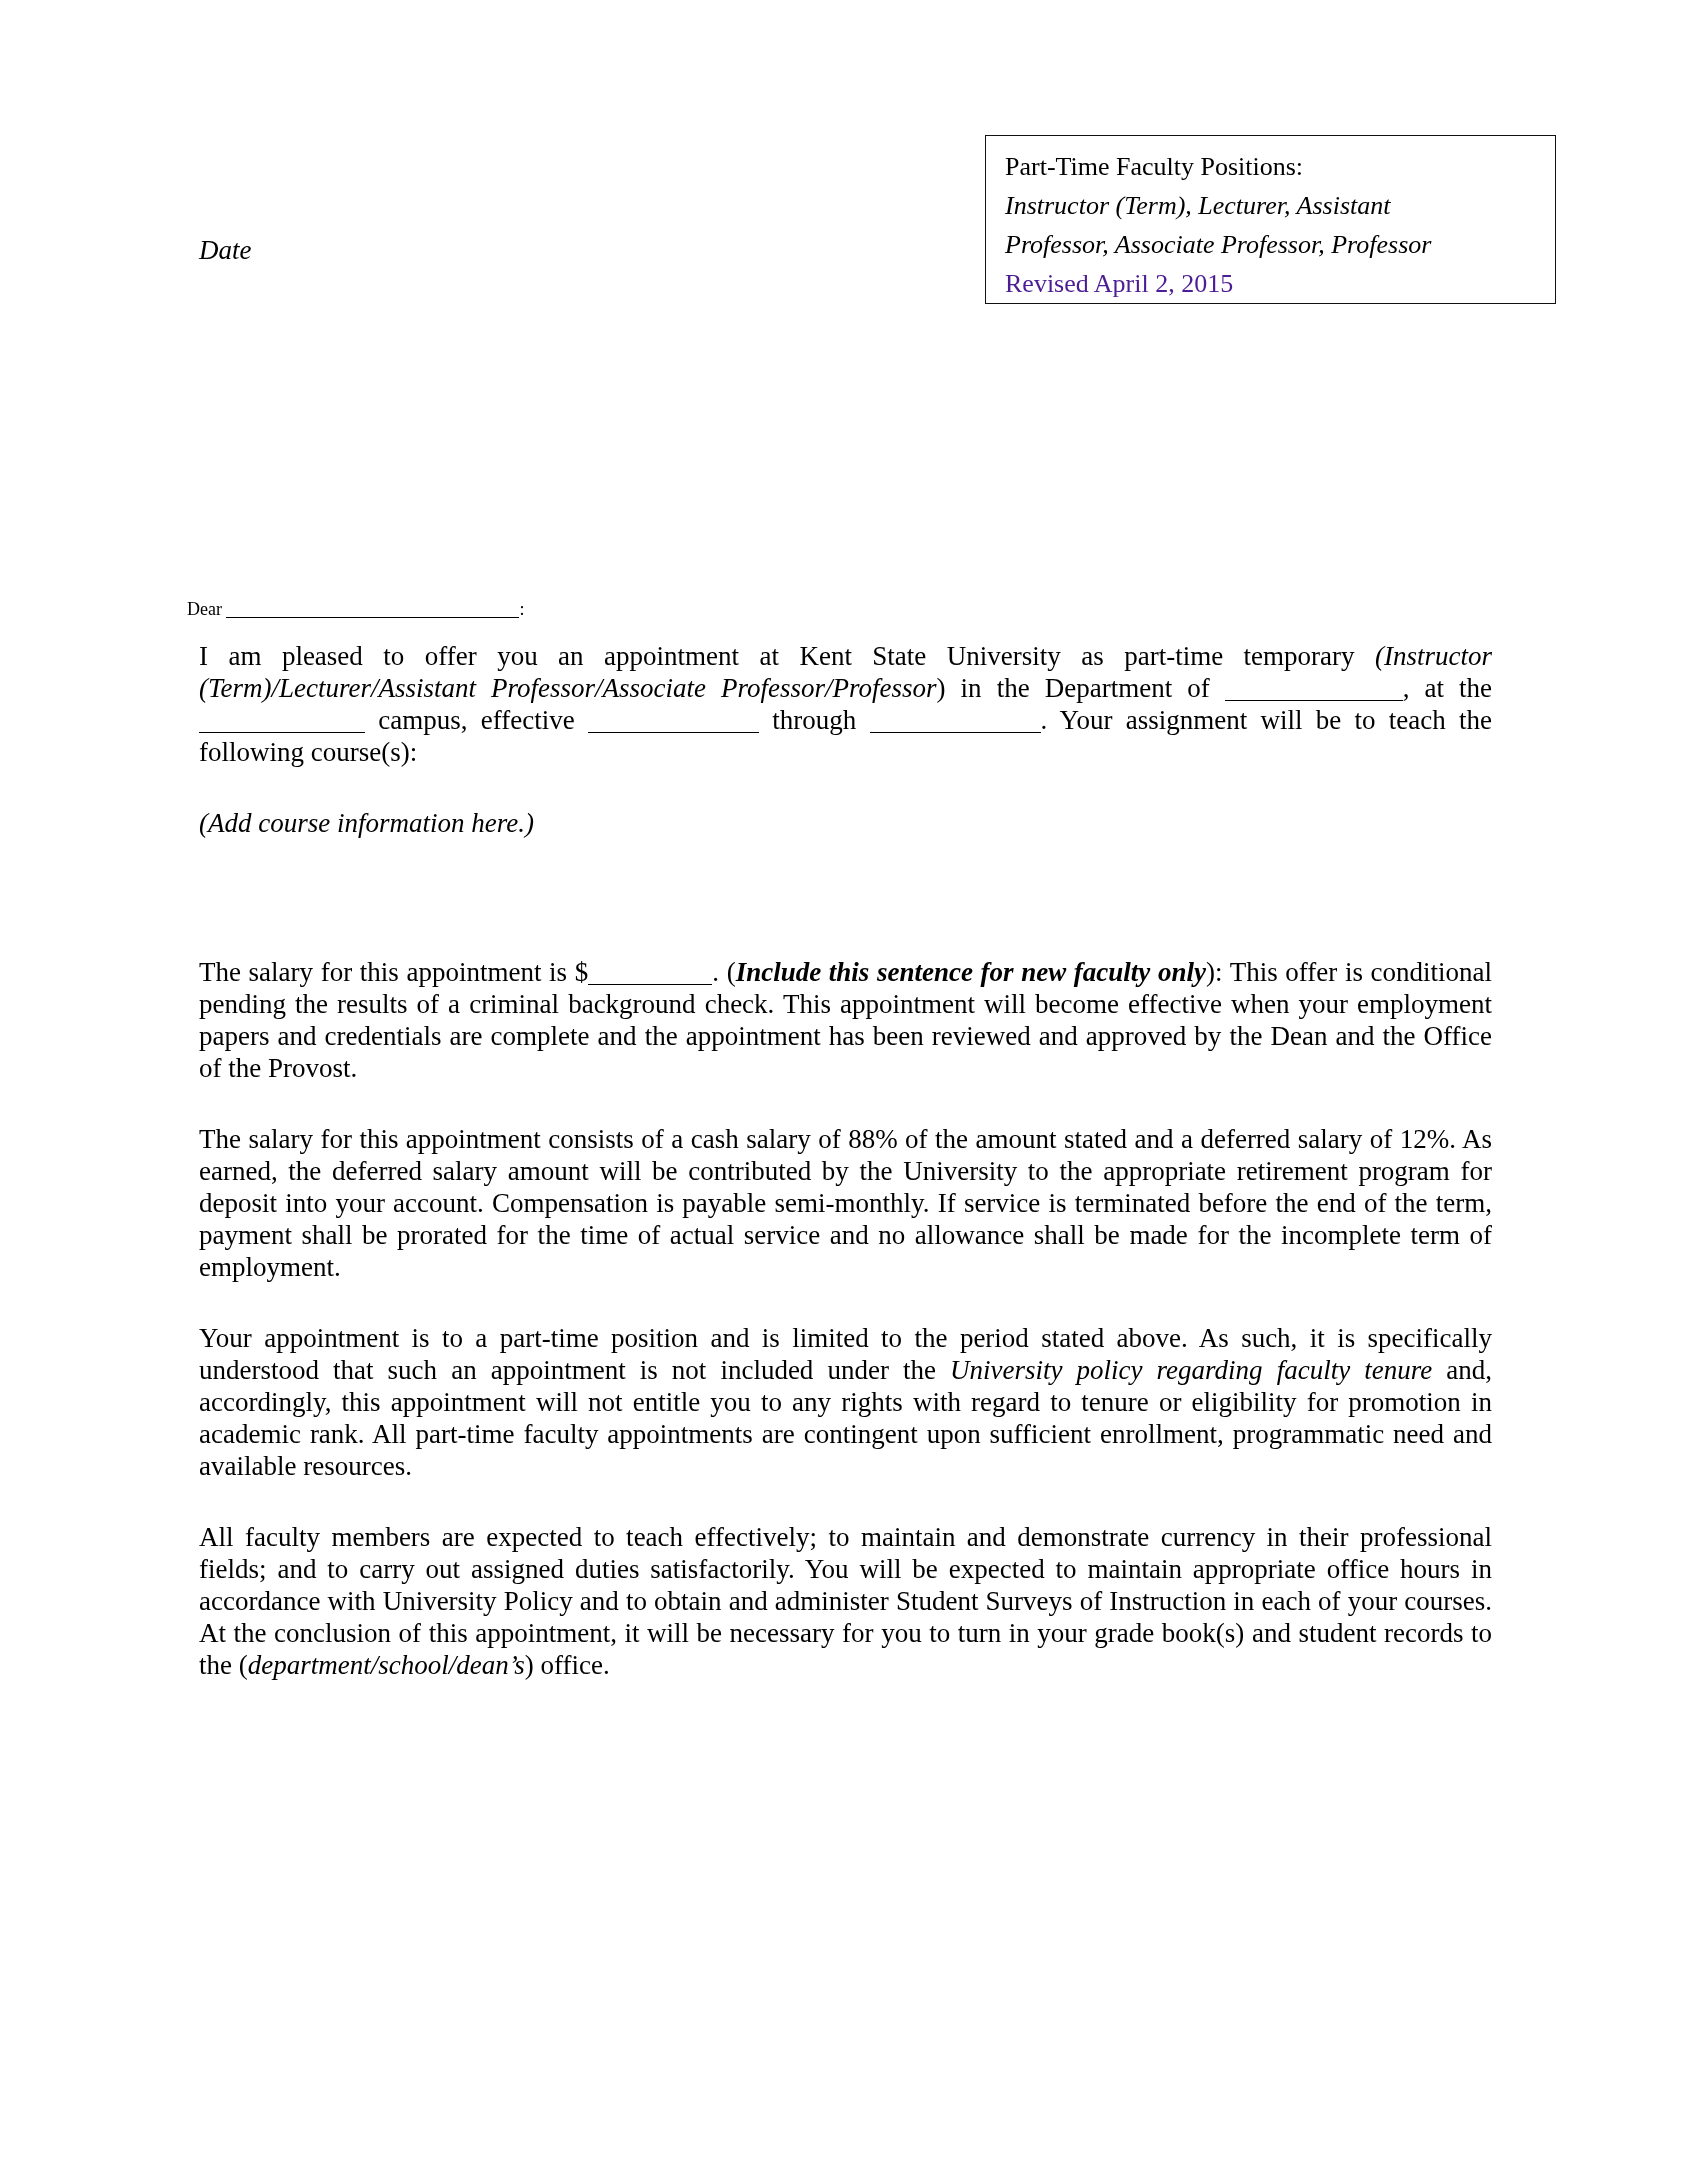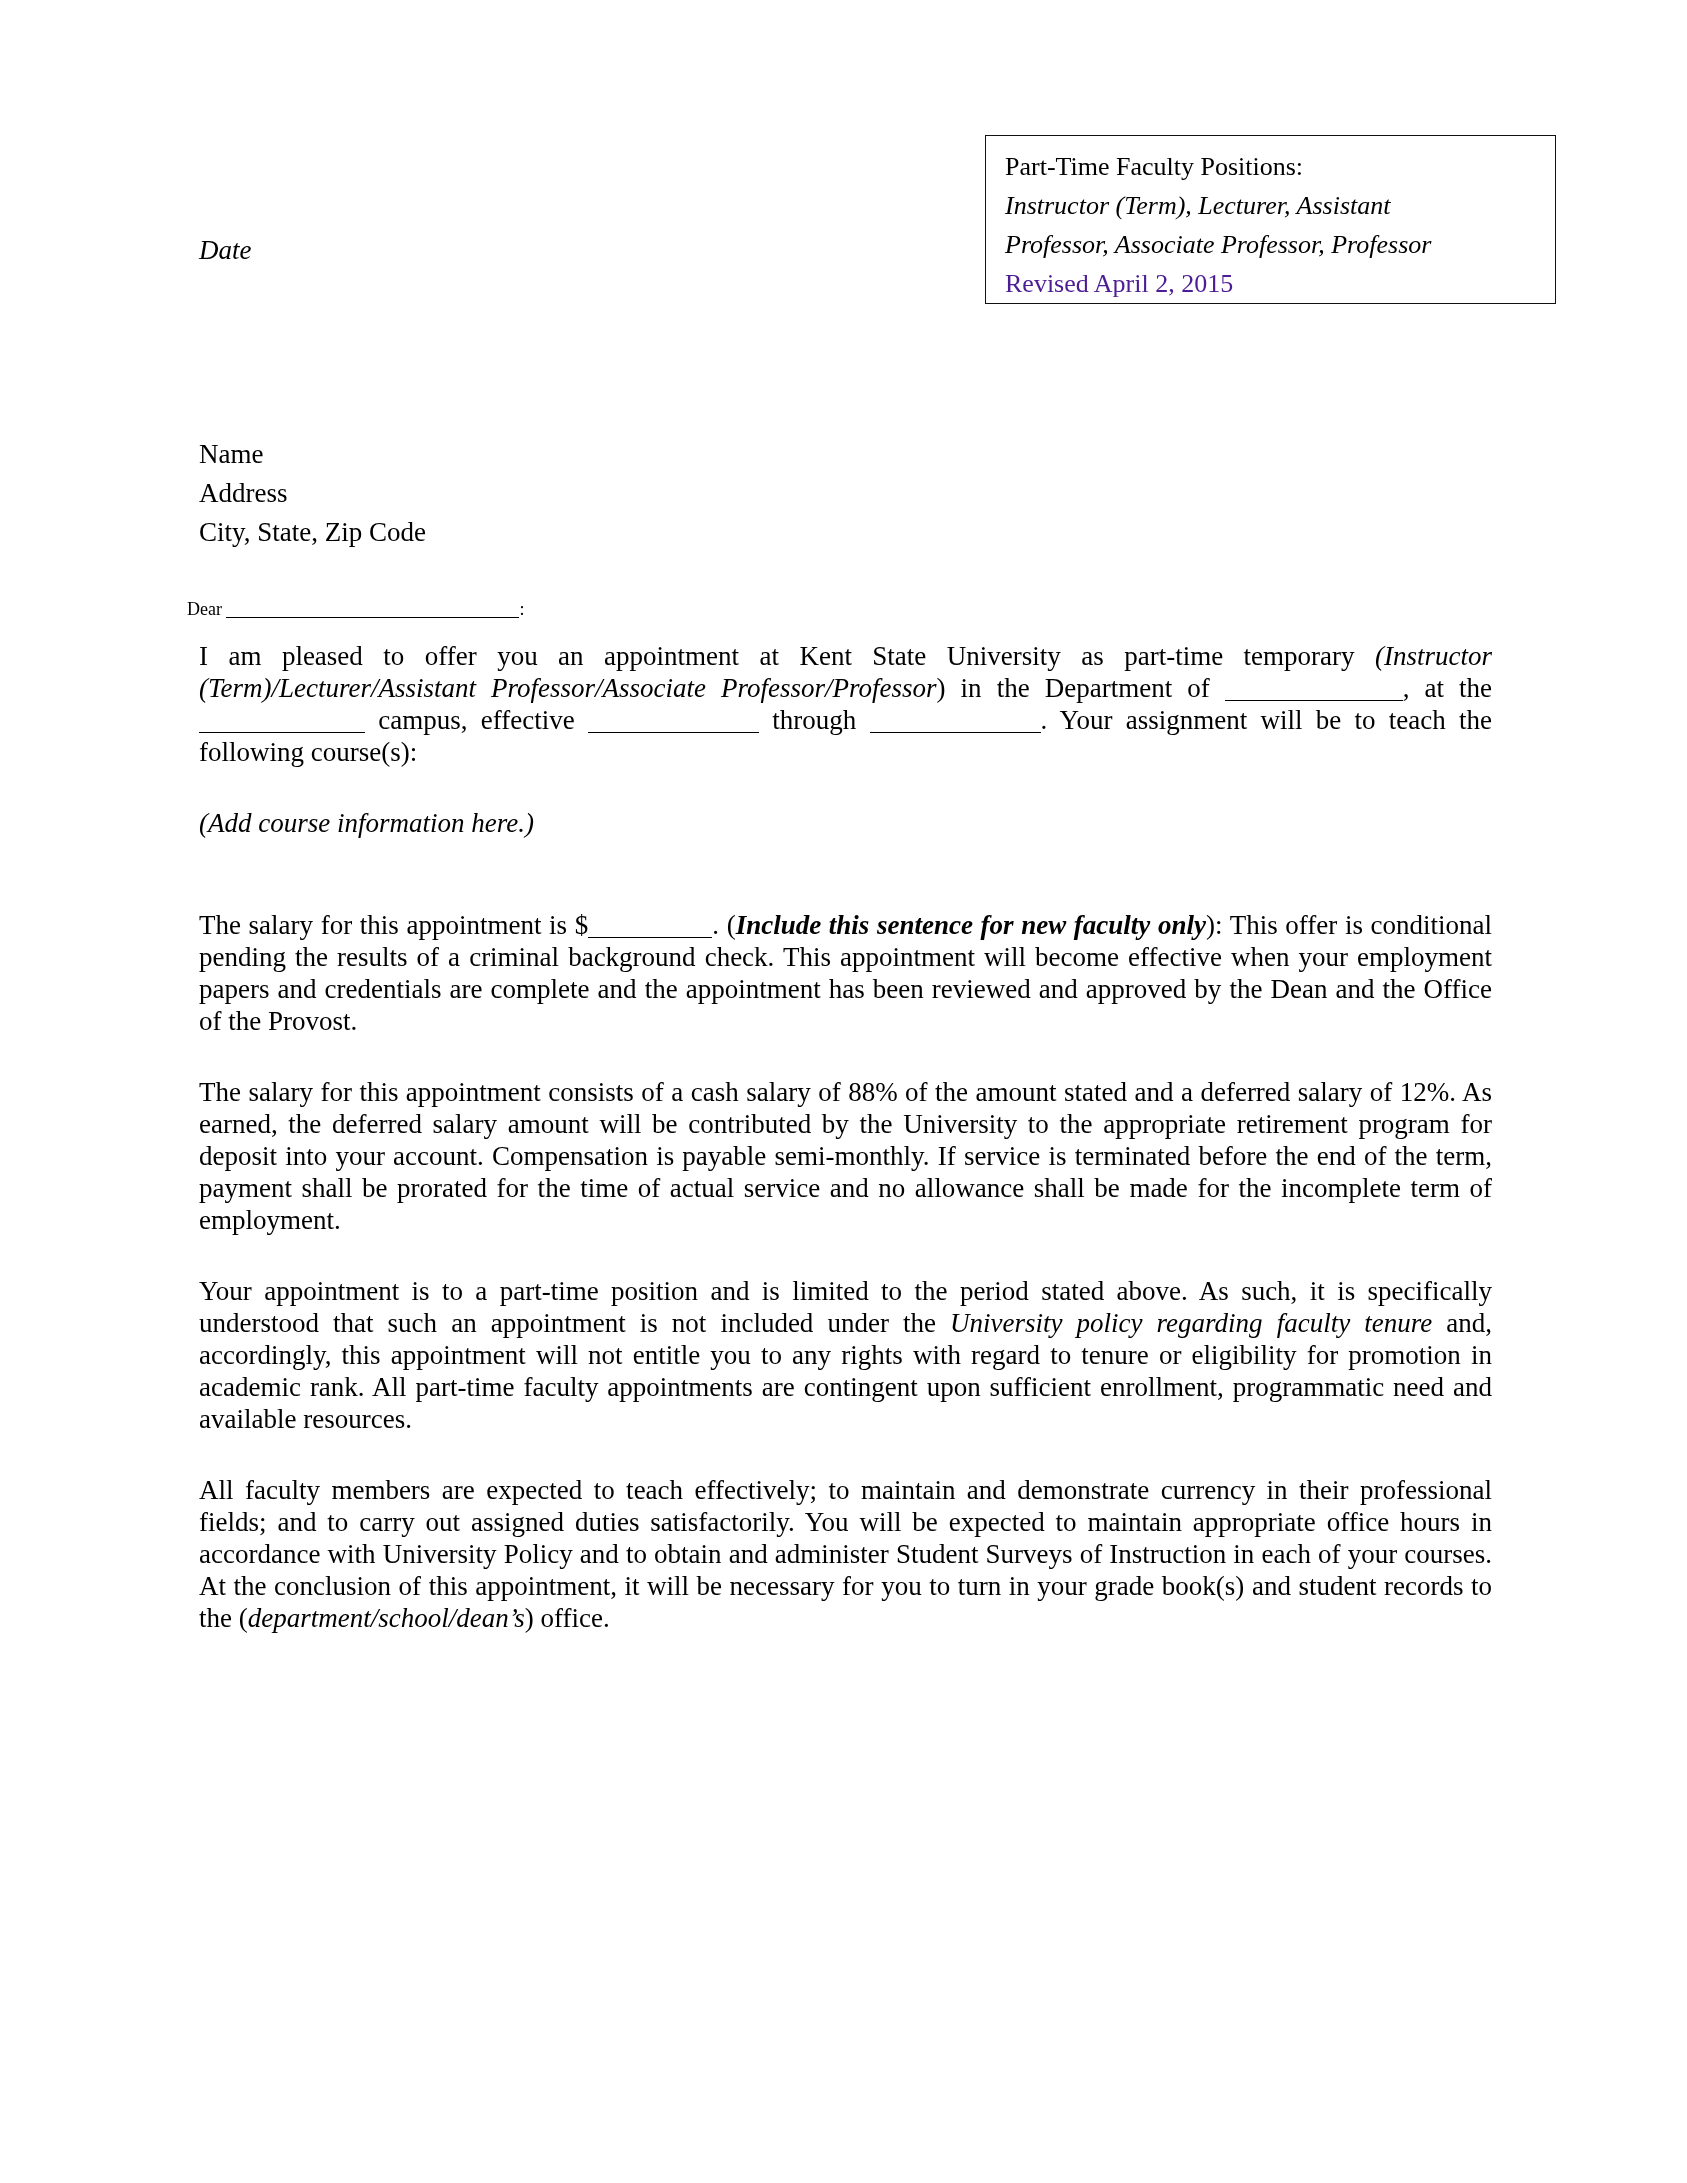--- a/index.html
+++ b/index.html
@@ -75,21 +75,21 @@
     width: 1293px;
     font-size: 27px;
     line-height: 32px;
   }
   .para {
     text-align: justify;
     text-justify: inter-word;
     margin: 0 0 39px 0;
   }
   .para.last { margin-bottom: 0; }
-  .para.gap2 { margin-bottom: 70px; }
+  .para.gap2 { margin-bottom: 117px; }
   .para.noindent { text-align: left; }
   .it { font-style: italic; }
   .bi { font-style: italic; font-weight: bold; }
 
   
   .blank {
     display: inline-block;
     border-bottom: 1.7px solid #000;
     vertical-align: baseline;
     height: 0.95em;
@@ -109,25 +109,20 @@
 
   <div class="header-box">
     <div class="hline">Part-Time Faculty Positions:</div>
     <div class="hline italic">Instructor (Term), Lecturer, Assistant</div>
     <div class="hline italic">Professor, Associate Professor, Professor</div>
     <div class="hline revised">Revised April 2, 2015</div>
   </div>
 
   <div class="date-line">Date</div>
 
-  <div class="address-block">
-    <div>Name</div>
-    <div>Address</div>
-    <div>City, State, Zip Code</div>
-  </div>
 
   <div class="salutation"><span>Dear</span> <span class="blank w-dear"></span><span>:</span></div>
 
   <div class="body-wrap">
 
     <p class="para"><span>I am pleased to offer you an appointment at Kent State University as part-time temporary </span><span class="it">(Instructor (Term)/Lecturer/Assistant Professor/Associate Professor/Professor</span><span>) in the Department of </span><span class="blank w-dept"></span><span>, at the </span><span class="blank w-camp"></span><span> campus, effective </span><span class="blank w-eff"></span><span> through </span><span class="blank w-thru"></span><span>.  Your assignment will be to teach the following course(s):</span></p>
 
     <p class="para noindent gap2"><span class="it">(Add course information here.)</span></p>
 
     <p class="para"><span>The salary for this appointment is $</span><span class="blank w-sal"></span><span>.   (</span><span class="bi">Include this sentence for new faculty only</span><span>): This offer is conditional pending the results of a criminal background check.  This appointment will become effective when your employment papers and credentials are complete and the appointment has been reviewed and approved by the Dean and the Office of the Provost.</span></p>

